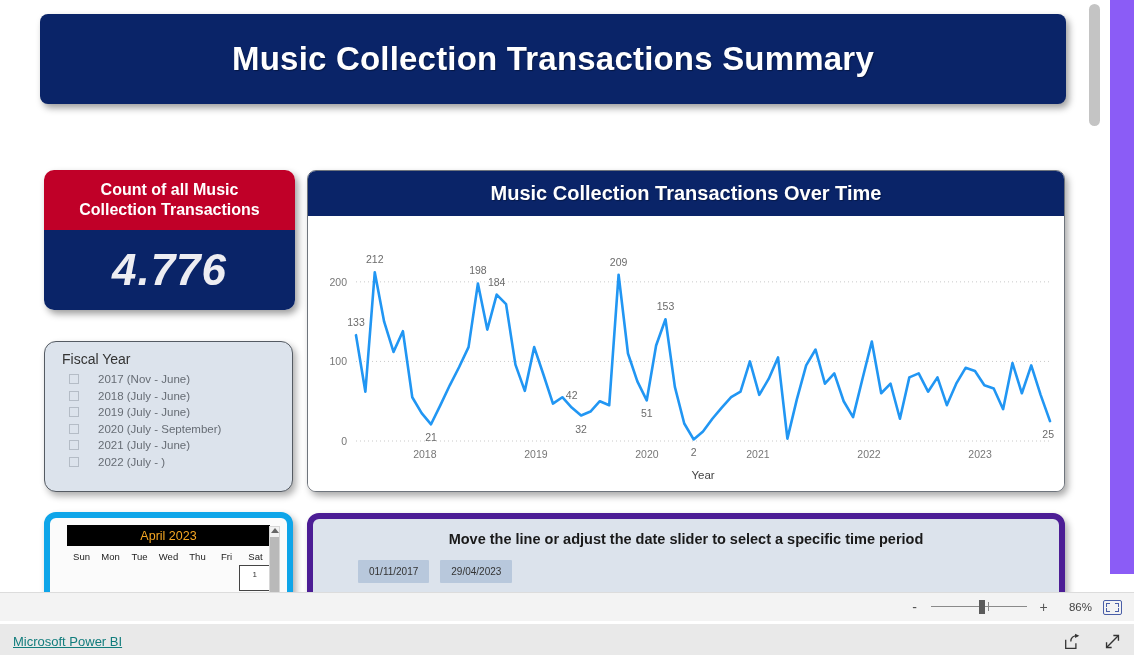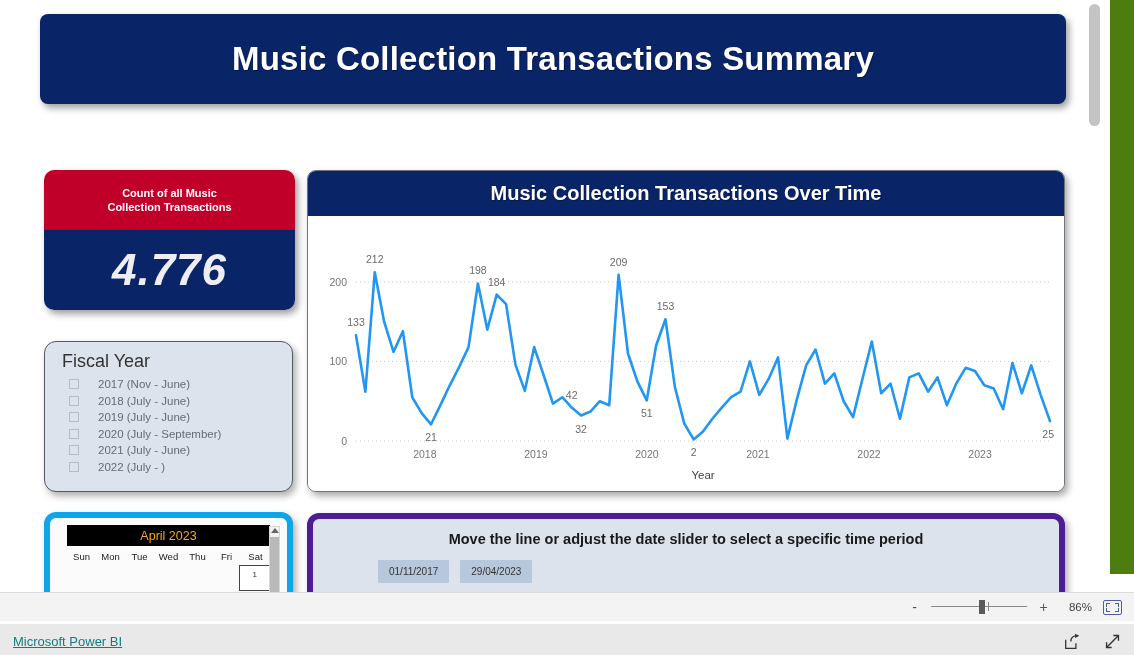--- a/index.html
+++ b/index.html
@@ -2,21 +2,21 @@
 <html><head>
 <meta charset="utf-8">
 <style>
   * { box-sizing: border-box; margin: 0; padding: 0; }
   html, body {
     width: 1134px; height: 655px;
     font-family: "Liberation Sans", sans-serif;
     background: #ffffff;
     overflow: hidden;
   }
-  #stage { position: relative; width: 1134px; height: 574px; background: #4d7c0f; }
+  #stage { position: relative; width: 1134px; height: 574px; background: #8b5cf6; }
 
   
   #canvas {
     position: absolute; left: 0; top: 0;
     width: 1110px; height: 592px;
     background: #ffffff;
     overflow: hidden;
   }
 
   
@@ -43,21 +43,21 @@
     border-radius: 10px;
     overflow: hidden;
     box-shadow: 3px 4px 7px rgba(0,0,0,.38);
   }
   .kpi-head {
     height: 60px; background: #C00028;
     display: flex; align-items: center; justify-content: center;
     text-align: center; padding: 0 10px;
   }
   .kpi-head .t {
-    color: #ffffff; font-size: 11px; font-weight: bold; line-height: 1.28;
+    color: #ffffff; font-size: 16px; font-weight: bold; line-height: 1.28;
   }
   .kpi-body {
     height: 80px; background: #0A2468;
     display: flex; align-items: center; justify-content: center;
   }
   .kpi-body .v {
     color: #EDEDF2; font-size: 44px; font-style: italic; font-weight: bold;
     letter-spacing: 1px;
   }
 
@@ -65,21 +65,21 @@
   .slicer {
     position: absolute; left: 44px; top: 341px;
     width: 249px; height: 151px;
     background: #DCE3EC;
     border: 1px solid #555b63;
     border-radius: 12px;
     padding: 9px 12px;
     box-shadow: 3px 4px 7px rgba(0,0,0,.32);
   }
   .slicer-title {
-    font-size: 18px; color: #333; margin-bottom: 4px; padding-left: 5px;
+    font-size: 14px; color: #333; margin-bottom: 4px; padding-left: 5px;
   }
   .slicer-row {
     display: flex; align-items: center; gap: 19px;
     height: 16.5px; padding-left: 12px;
   }
   .cbx {
     width: 10px; height: 10px;
     border: 1px solid #b4bcc6; background: #DCE3EC;
     flex: none;
   }
@@ -161,21 +161,21 @@
     background: #DCE3EC;
     border: 6px solid #4c1d95;
     border-radius: 12px;
     box-shadow: 3px 4px 7px rgba(0,0,0,.32);
     overflow: hidden;
   }
   .slider-title {
     text-align: center; font-size: 14.5px; font-weight: bold;
     color: #1a1a1a; margin-top: 12px;
   }
-  .pills { display: flex; gap: 11px; margin: 13px 0 0 25px; padding-left: 40px; }
+  .pills { display: flex; gap: 11px; margin: 13px 0 0 5px; padding-left: 40px; }
   .pill {
     background: #B8C8DC; color: #333; font-size: 10px;
     padding: 6px 11px; border-radius: 1px;
   }
   .track-wrap { position: relative; margin-top: 12px; height: 30px; }
   .knob {
     position: absolute; top: 1px;
     width: 24px; height: 24px; border-radius: 50%;
     background: #ffffff; border: 2px solid #4c4640;
   }

